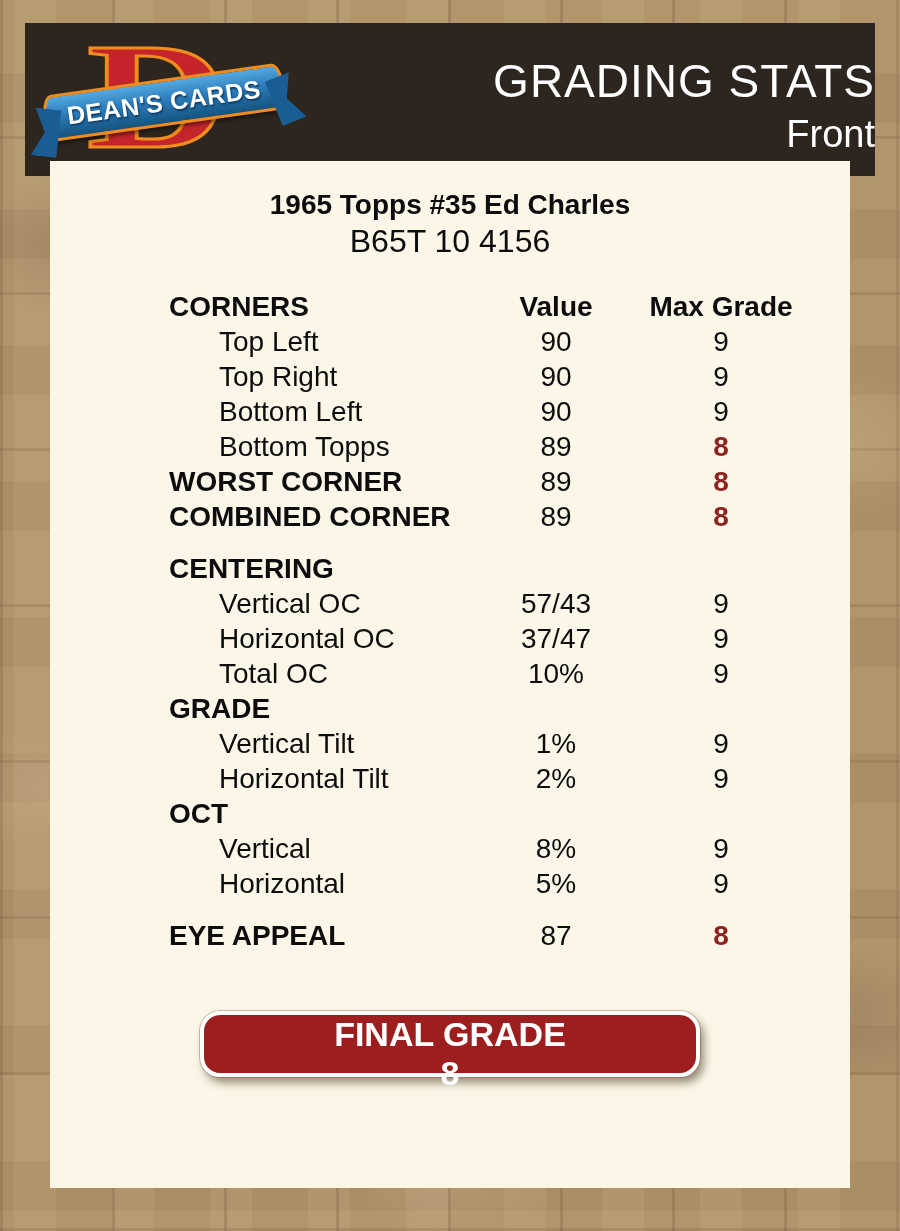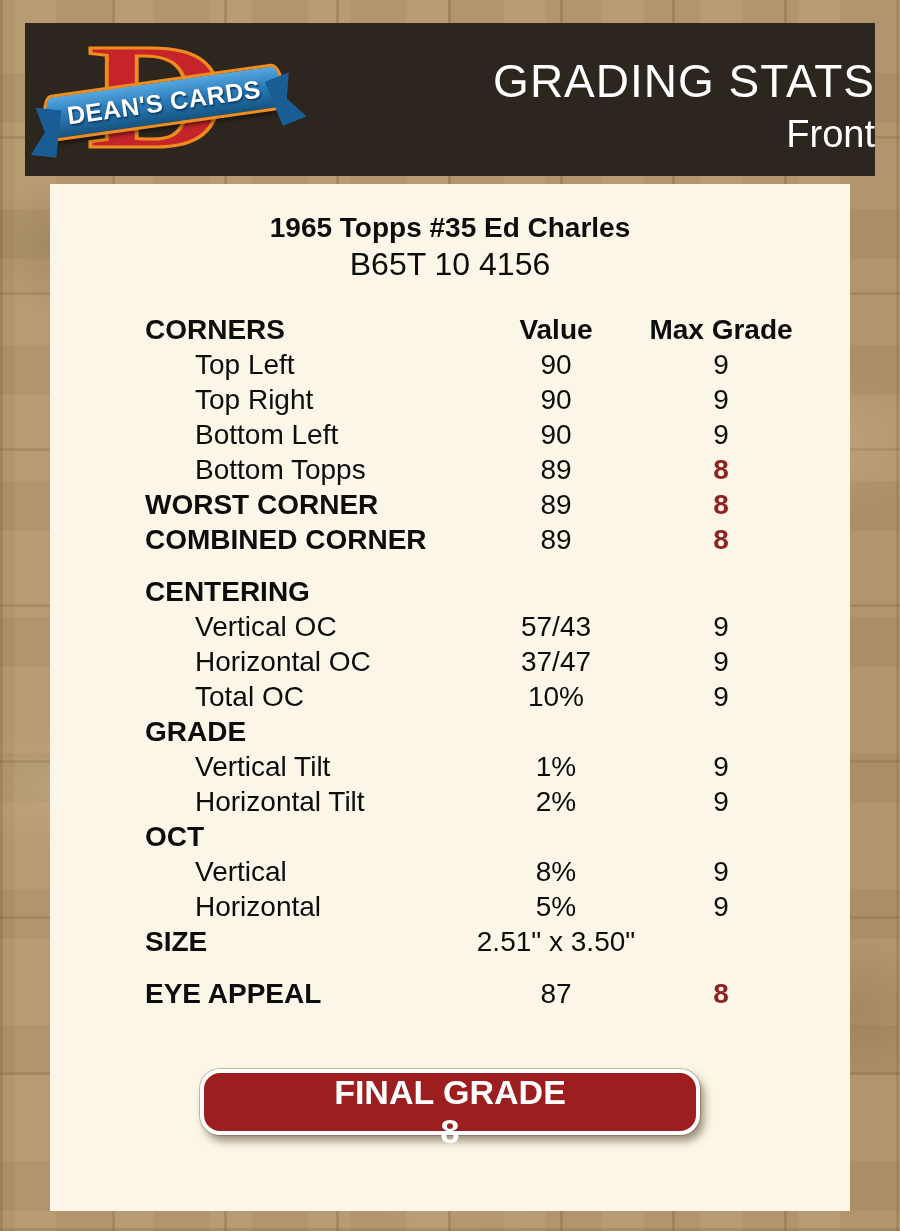--- a/index.html
+++ b/index.html
@@ -56,31 +56,31 @@
   .logo-ribbon span {
     color:#ffffff; font-weight:bold; font-size:25px; letter-spacing:0.5px;
     white-space:nowrap; text-shadow:1px 2px 2px #0f3f6b, 0 1px 1px #0f3f6b;
   }
   .header-titles { flex:1; text-align:right; color:#ffffff; padding-top:10px; }
   .header-title { font-size:46px; line-height:56px; letter-spacing:1px; }
   .header-side  { font-size:38px; line-height:46px; margin-top:2px; }
 
   
   .panel {
-    position:absolute; left:50px; top:184px; width:800px; height:1027px;
+    position:absolute; left:50px; top:161px; width:800px; height:1027px;
     background:#fbf6e7; color:#0d0d0d;
   }
   .card-title  { margin-top:26px; text-align:center; font-size:28px; font-weight:bold; line-height:36px; }
   .card-serial { text-align:center; font-size:32px; line-height:36px; }
 
   
   .grade-table { margin-top:30px; }
   .grow {
     display:flex; height:35px; line-height:35px; font-size:28px;
-    padding-left:95px; padding-right:44px; align-items:flex-start;
+    padding-left:95px; padding-right:44px; align-items:flex-start;margin-left:24px;
   }
   .grow.gap { margin-top:17px; }
   .glabel { flex:1; text-align:left; white-space:nowrap; }
   .grow.indent .glabel { padding-left:50px; }
   .grow.section .glabel, .grow.header .glabel,
   .grow.header .gvalue, .grow.header .gmax { font-weight:bold; }
   .gvalue { width:160px; text-align:center; white-space:nowrap; }
   .gvalue.wide { margin-left:-63px; }
   .gmax { width:170px; text-align:center; }
   .gmax.red { color:#8e2322; font-weight:bold; }
@@ -197,25 +197,20 @@
       <div class="grow indent">
     <span class="glabel">Vertical</span>
     <span class="gvalue">8%</span>
     <span class="gmax">9</span>
   </div>
       <div class="grow indent">
     <span class="glabel">Horizontal</span>
     <span class="gvalue">5%</span>
     <span class="gmax">9</span>
   </div>
-      <div class="grow section">
-    <span class="glabel">SIZE</span>
-    <span class="gvalue wide">2.51" x 3.50"</span>
-    <span class="gmax"></span>
-  </div>
       <div class="grow section gap">
     <span class="glabel">EYE APPEAL</span>
     <span class="gvalue">87</span>
     <span class="gmax red">8</span>
   </div>
     </div>
 
   <div class="final-grade">
     <span>FINAL GRADE</span>
     <span>8</span>

